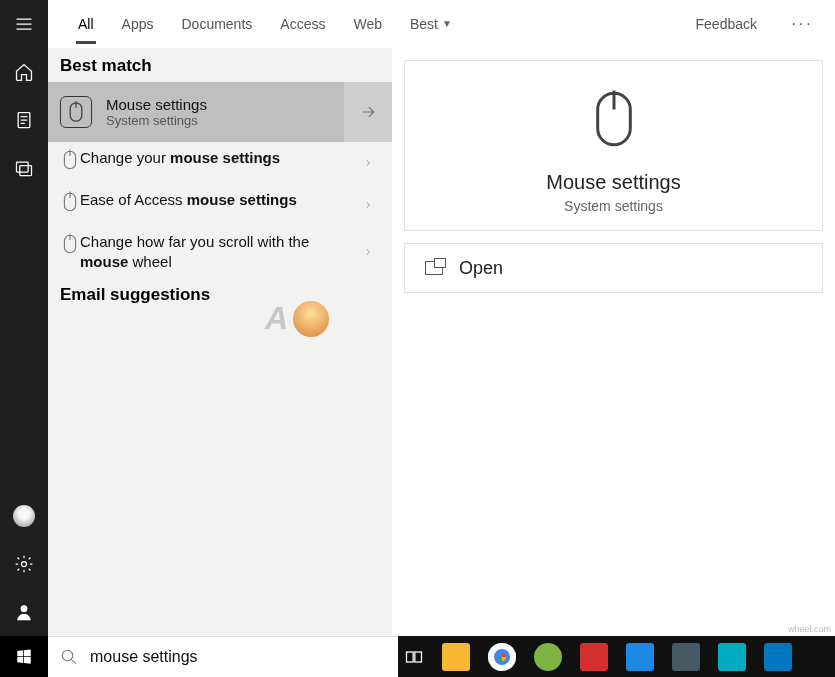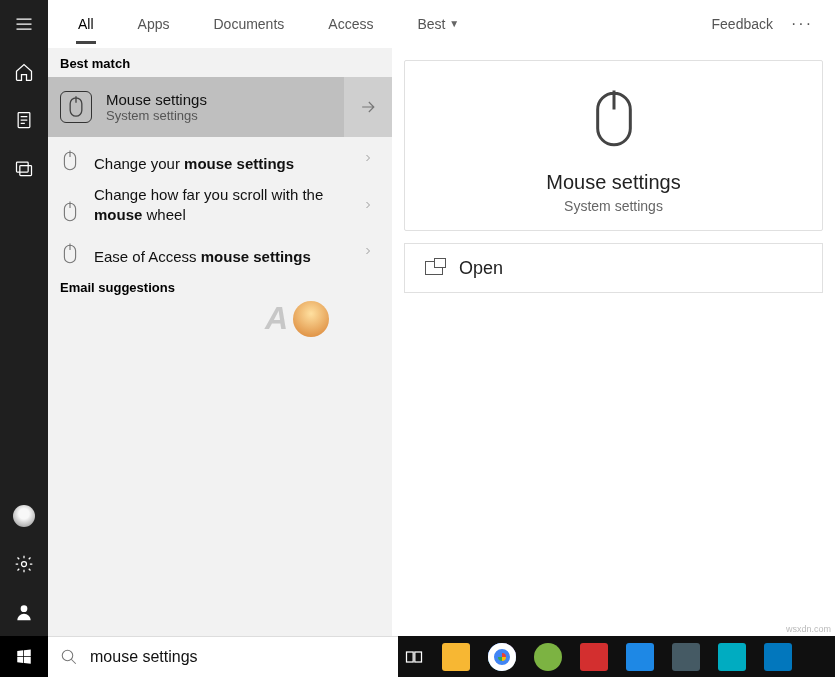--- a/index.html
+++ b/index.html
@@ -8,38 +8,38 @@
   
   .sidebar { position: absolute; left: 0; top: 0; width: 48px; height: 636px; background: #1f1f1f; display: flex; flex-direction: column; }
   .sidebar .top-icons { display: flex; flex-direction: column; }
   .sidebar .spacer { flex: 1; }
   .sidebar-btn { width: 48px; height: 48px; display: flex; align-items: center; justify-content: center; color: #fff; cursor: pointer; }
   .sidebar-btn svg { width: 20px; height: 20px; stroke: #fff; fill: none; stroke-width: 1.5; }
   .avatar-circle { width: 22px; height: 22px; border-radius: 50%; background: radial-gradient(circle at 50% 40%, #f8f8f8 30%, #888 100%); }
 
   
   .header { position: absolute; left: 48px; top: 0; right: 0; height: 48px; background: #fff; display: flex; align-items: center; padding: 0 16px; border-bottom: 1px solid rgba(0,0,0,0); }
-  .tabs { display: flex; gap: 16px; align-items: center; }
+  .tabs { display: flex; gap: 0; align-items: center; }
   .tab { padding: 0 14px; height: 48px; display: flex; align-items: center; font-size: 14px; color: #555; cursor: pointer; position: relative; }
   .tab.active { color: #000; }
   .tab.active::after { content: ""; position: absolute; left: 12px; right: 12px; bottom: 4px; height: 3px; background: #444; }
-  .header-right { margin-left: auto; display: flex; align-items: center; gap: 12px; }
+  .header-right { margin-left: auto; display: flex; align-items: center; gap: 28px; }
   .feedback { font-size: 14px; color: #555; cursor: pointer; }
   .ellipsis { font-size: 16px; color: #555; cursor: pointer; padding: 0 6px; letter-spacing: 2px; }
 
   
   .results { position: absolute; left: 48px; top: 48px; width: 344px; bottom: 41px; background: #f2f2f2; overflow: hidden; }
-  .section-header { font-size: 13px; font-weight: 600; color: #000; padding: 8px 12px 6px; }
+  .section-header { font-size: 17px; font-weight: 600; color: #000; padding: 8px 12px 6px; }
   .best-match { display: flex; align-items: center; height: 60px; background: #bfbfbf; padding: 0 12px; gap: 14px; position: relative; cursor: pointer; }
   .best-match .icon-wrap { width: 32px; height: 32px; border: 1.5px solid #333; border-radius: 6px; display: flex; align-items: center; justify-content: center; }
   .result-title { font-size: 15px; color: #111; }
   .result-sub { font-size: 13px; color: #555; }
   .arrow-box { position: absolute; top: 0; right: 0; width: 48px; height: 60px; background: #cfcfcf; display: flex; align-items: center; justify-content: center; }
 
-  .setting-row { display: flex; align-items: flex-end; min-height: 42px; padding: 6px 12px; gap: 14px; cursor: pointer; position: relative; }
+  .setting-row { display: flex; align-items: flex-start; min-height: 42px; padding: 6px 12px; cursor: pointer; position: relative; }
   .mouse-icon-sm { width: 20px; height: 24px; flex-shrink: 0; }
   .setting-text { font-size: 15px; color: #111; line-height: 1.3; max-width: 240px; }
   .chevron { position: absolute; right: 18px; top: 50%; transform: translateY(-50%); }
 
   .search-icon-sm { width: 18px; height: 18px; flex-shrink: 0; }
   .suggestion-text { font-size: 15px; color: #111; }
   .suggestion-sub { font-size: 14px; color: #777; }
 
   
   .detail { position: absolute; left: 404px; right: 12px; top: 60px; bottom: 41px; background: #fff; }
@@ -118,20 +118,21 @@
       </svg>
   </div>
 </div>
 
 <div class="header">
   <div class="tabs">
     <div class="tab active">All</div>
     <div class="tab">Apps</div>
     <div class="tab">Documents</div>
     <div class="tab">Access</div>
+    <div class="tab">Web</div>
     <div class="tab"><span>Best</span>&nbsp;<span style="font-size:10px;color:#666">▼</span></div>
   </div>
   <div class="header-right">
     <div class="feedback">Feedback</div>
     <div class="ellipsis">···</div>
   </div>
 </div>
 
 <div class="results">
   <div class="section-header">Best match</div>
@@ -161,30 +162,30 @@
         </svg>
         <div class="setting-text">Change your <b>mouse settings</b></div>
         <svg class="chevron stroke-thin" viewBox="0 0 24 24" width="12" height="12">
           <path d="M9 6l6 6-6 6"></path>
         </svg>
       </div>
       <div class="setting-row">
         <svg class="mouse-icon-sm stroke-thin" viewBox="0 0 24 30">
           <path d="M12 2v8M5 11a7 7 0 0 1 14 0v8a7 7 0 0 1-14 0z"></path>
         </svg>
-        <div class="setting-text">Change how far you scroll with the <b>mouse</b> wheel</div>
+        <div class="setting-text">Ease of Access <b>mouse settings</b></div>
         <svg class="chevron stroke-thin" viewBox="0 0 24 24" width="12" height="12">
           <path d="M9 6l6 6-6 6"></path>
         </svg>
       </div>
       <div class="setting-row">
         <svg class="mouse-icon-sm stroke-thin" viewBox="0 0 24 30">
           <path d="M12 2v8M5 11a7 7 0 0 1 14 0v8a7 7 0 0 1-14 0z"></path>
         </svg>
-        <div class="setting-text">Ease of Access <b>mouse settings</b></div>
+        <div class="setting-text">Change how far you scroll with the <b>mouse</b> wheel</div>
         <svg class="chevron stroke-thin" viewBox="0 0 24 24" width="12" height="12">
           <path d="M9 6l6 6-6 6"></path>
         </svg>
       </div>
     </div>
 
   <div class="section-header">Email suggestions</div>
 
 </div>
 
@@ -235,13 +236,13 @@
       <div class="task-icon" style="background: conic-gradient(rgb(234, 67, 53) 0deg, rgb(234, 67, 53) 90deg, rgb(251, 188, 5) 90deg, rgb(251, 188, 5) 180deg, rgb(52, 168, 83) 180deg, rgb(52, 168, 83) 270deg, rgb(66, 133, 244) 270deg, rgb(66, 133, 244) 360deg); border-radius: 50%; box-shadow: rgb(255, 255, 255) 0px 0px 0px 6px inset, rgb(66, 133, 244) 0px 0px 0px 10px inset;"></div>
       <div class="task-icon" style="background: rgb(124, 179, 66); border-radius: 50%;"></div>
       <div class="task-icon" style="background: rgb(211, 47, 47);"></div>
       <div class="task-icon" style="background: rgb(30, 136, 229);"></div>
       <div class="task-icon" style="background: rgb(69, 90, 100);"></div>
       <div class="task-icon" style="background: rgb(0, 172, 193);"></div>
       <div class="task-icon" style="background: rgb(2, 119, 189);"></div>
     </div>
 </div>
 
-<div class="attribution">wsxdn.com</div>
+<div class="attribution">wheel.com</div>
 
 </body></html>

